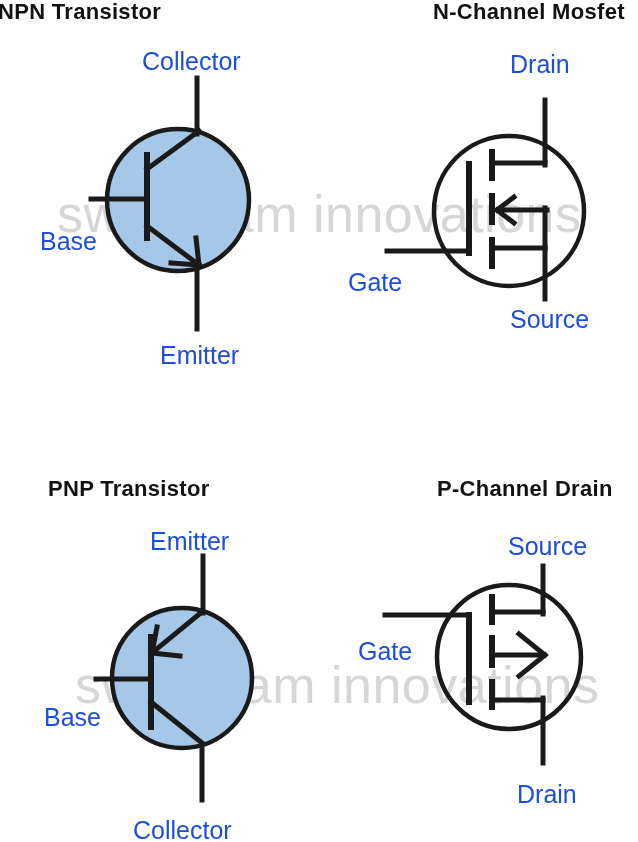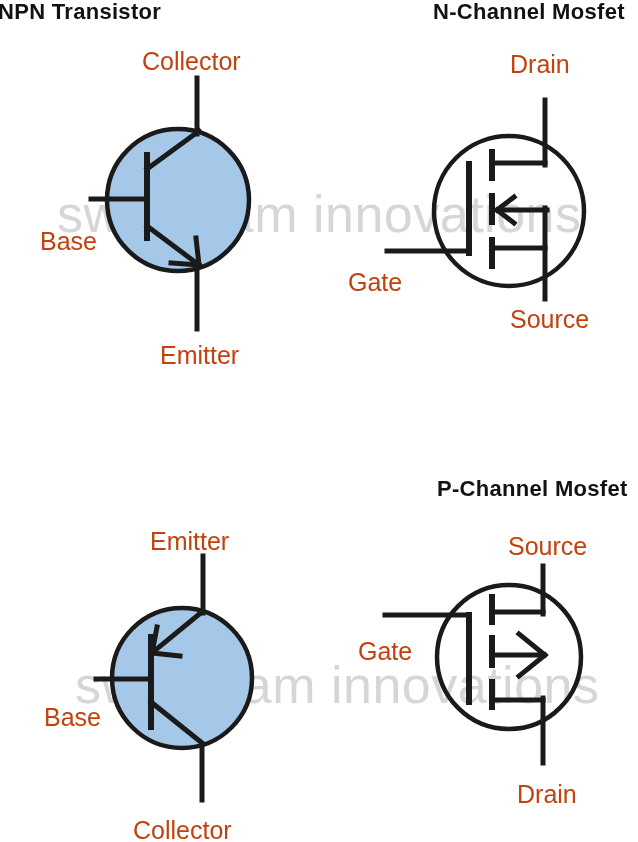--- a/index.html
+++ b/index.html
@@ -23,21 +23,21 @@
   .wm-top{left:57px;top:188px;}
   .wm-bottom{left:75px;top:659px;}
   svg.schem{
     position:absolute;left:0;top:0;z-index:2;
   }
   .lbl{
     position:absolute;
     z-index:3;
     font-size:25px;
     line-height:1.1;
-    color:#c2410c;
+    color:#1d4ed8;
     white-space:nowrap;
   }
   .title{
     position:absolute;
     z-index:3;
     font-size:22px;
     font-weight:bold;
     letter-spacing:0.3px;
     line-height:1.1;
     color:#121212;
@@ -126,22 +126,23 @@
   <div class="title" style="left:-2px;top:0px;">NPN Transistor</div>
   <div class="lbl" style="left:142px;top:48px;">Collector</div>
   <div class="lbl" style="left:40px;top:228px;">Base</div>
   <div class="lbl" style="left:160px;top:342px;">Emitter</div>
 
   <div class="title" style="left:433px;top:0px;text-align:center;">N-Channel Mosfet</div>
   <div class="lbl" style="left:510px;top:51px;">Drain</div>
   <div class="lbl" style="left:348px;top:269px;">Gate</div>
   <div class="lbl" style="left:510px;top:306px;">Source</div>
 
+  <div class="title" style="left:48px;top:477px;">PNP Transistor</div>
   <div class="lbl" style="left:150px;top:528px;">Emitter</div>
   <div class="lbl" style="left:44px;top:704px;">Base</div>
   <div class="lbl" style="left:133px;top:817px;">Collector</div>
 
-  <div class="title" style="left:437px;top:477px;">P-Channel Mosfet</div>
+  <div class="title" style="left:437px;top:477px;">P-Channel Drain</div>
   <div class="lbl" style="left:508px;top:533px;">Source</div>
   <div class="lbl" style="left:358px;top:638px;">Gate</div>
   <div class="lbl" style="left:517px;top:781px;">Drain</div>
 
 </div>
 
 </body></html>

